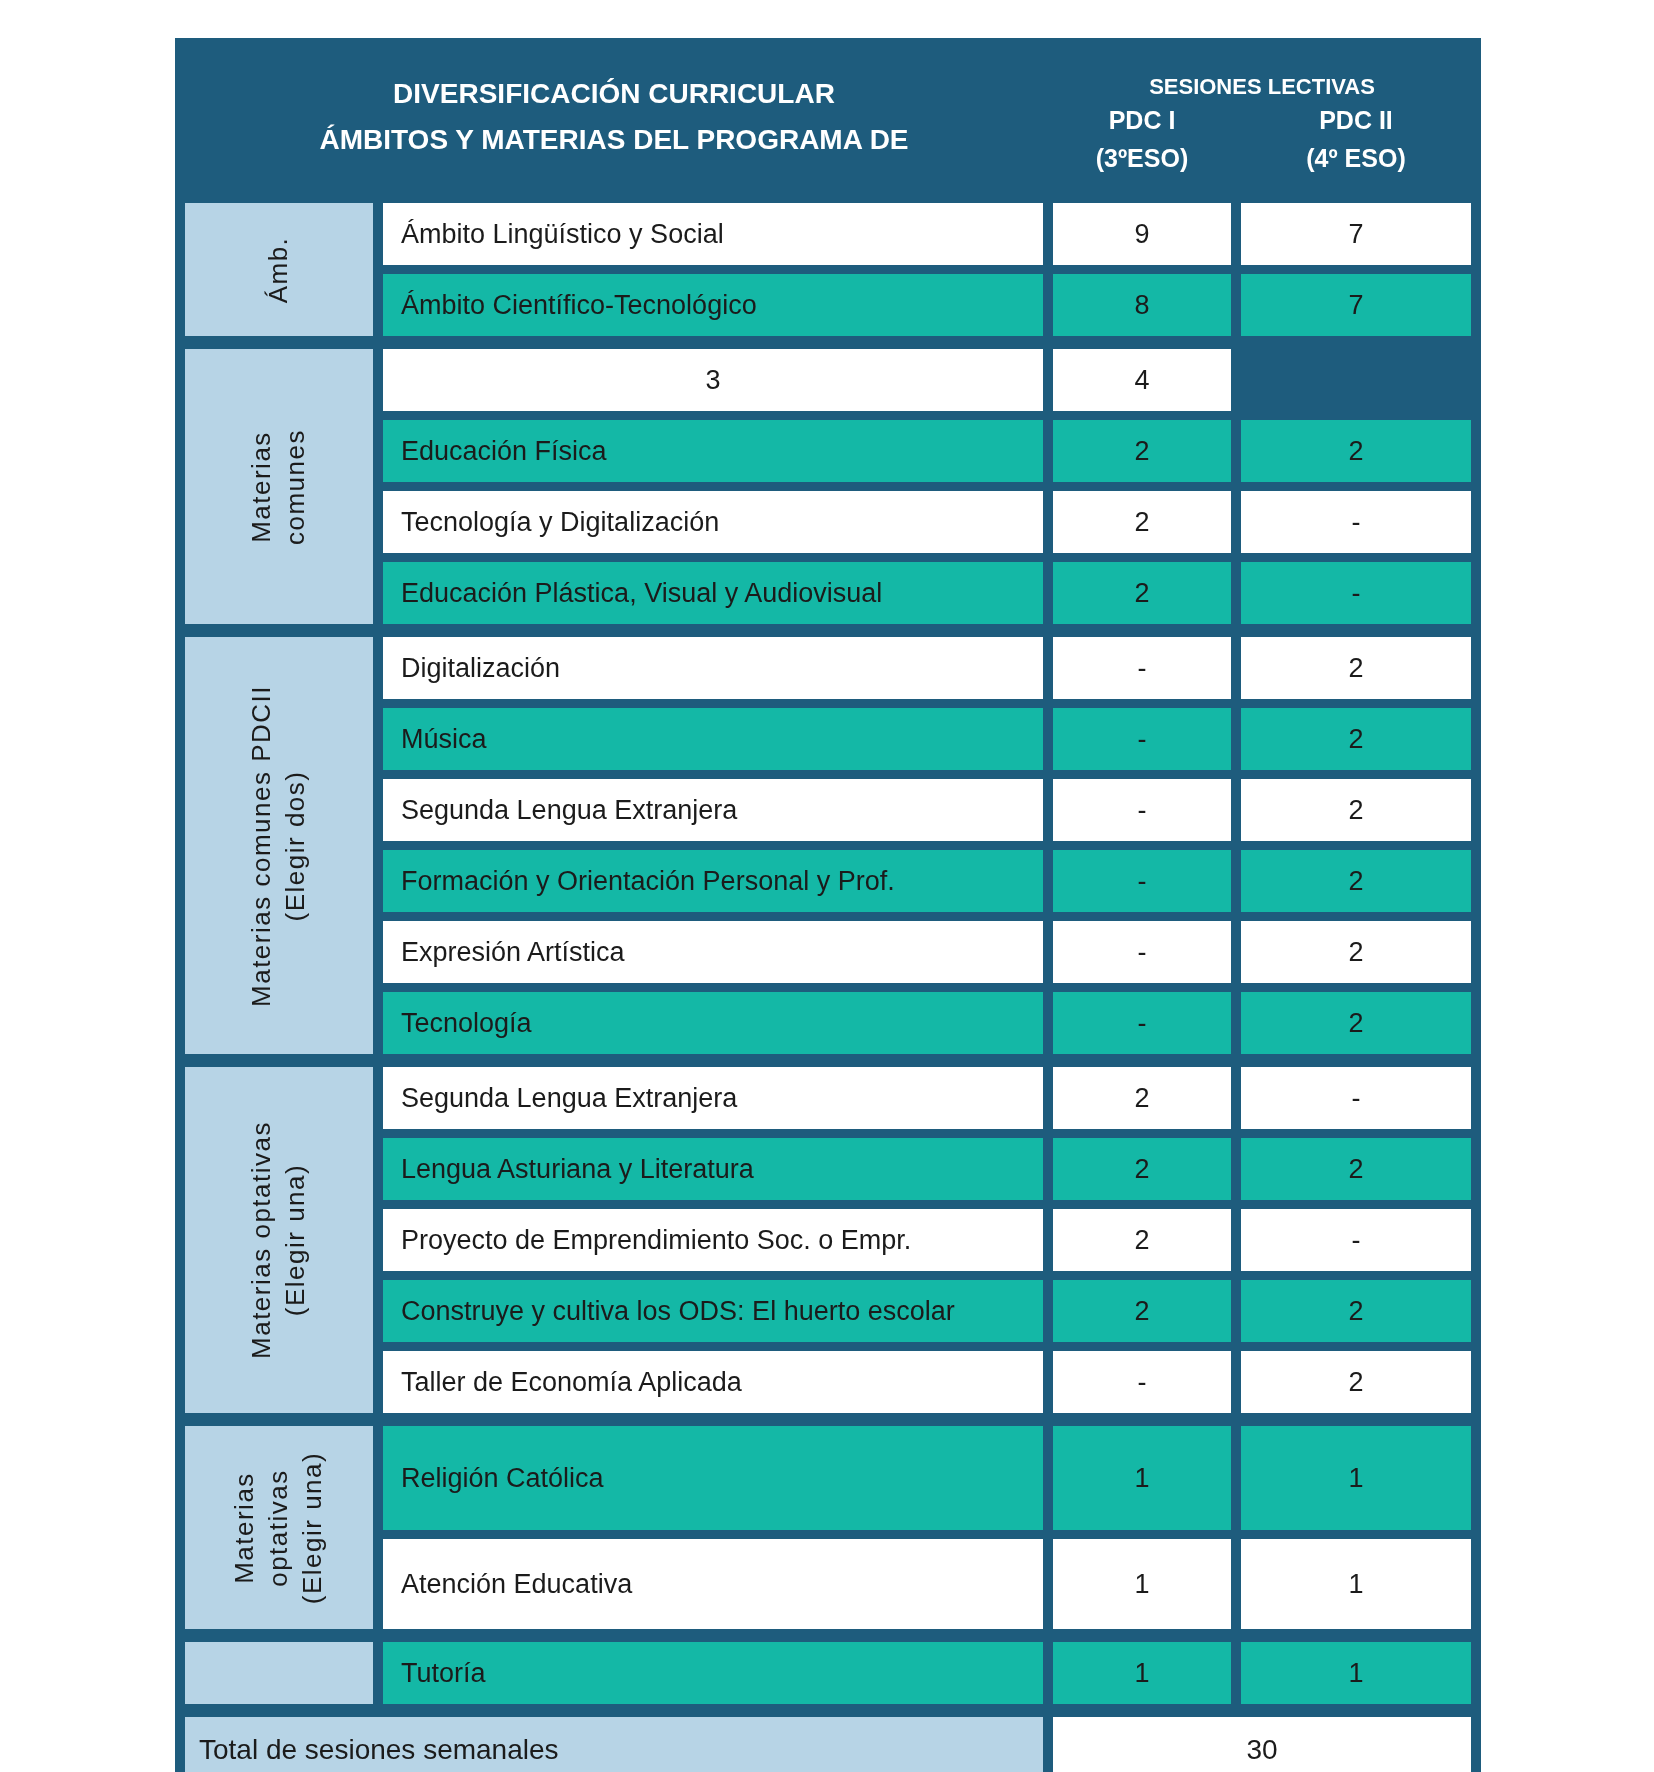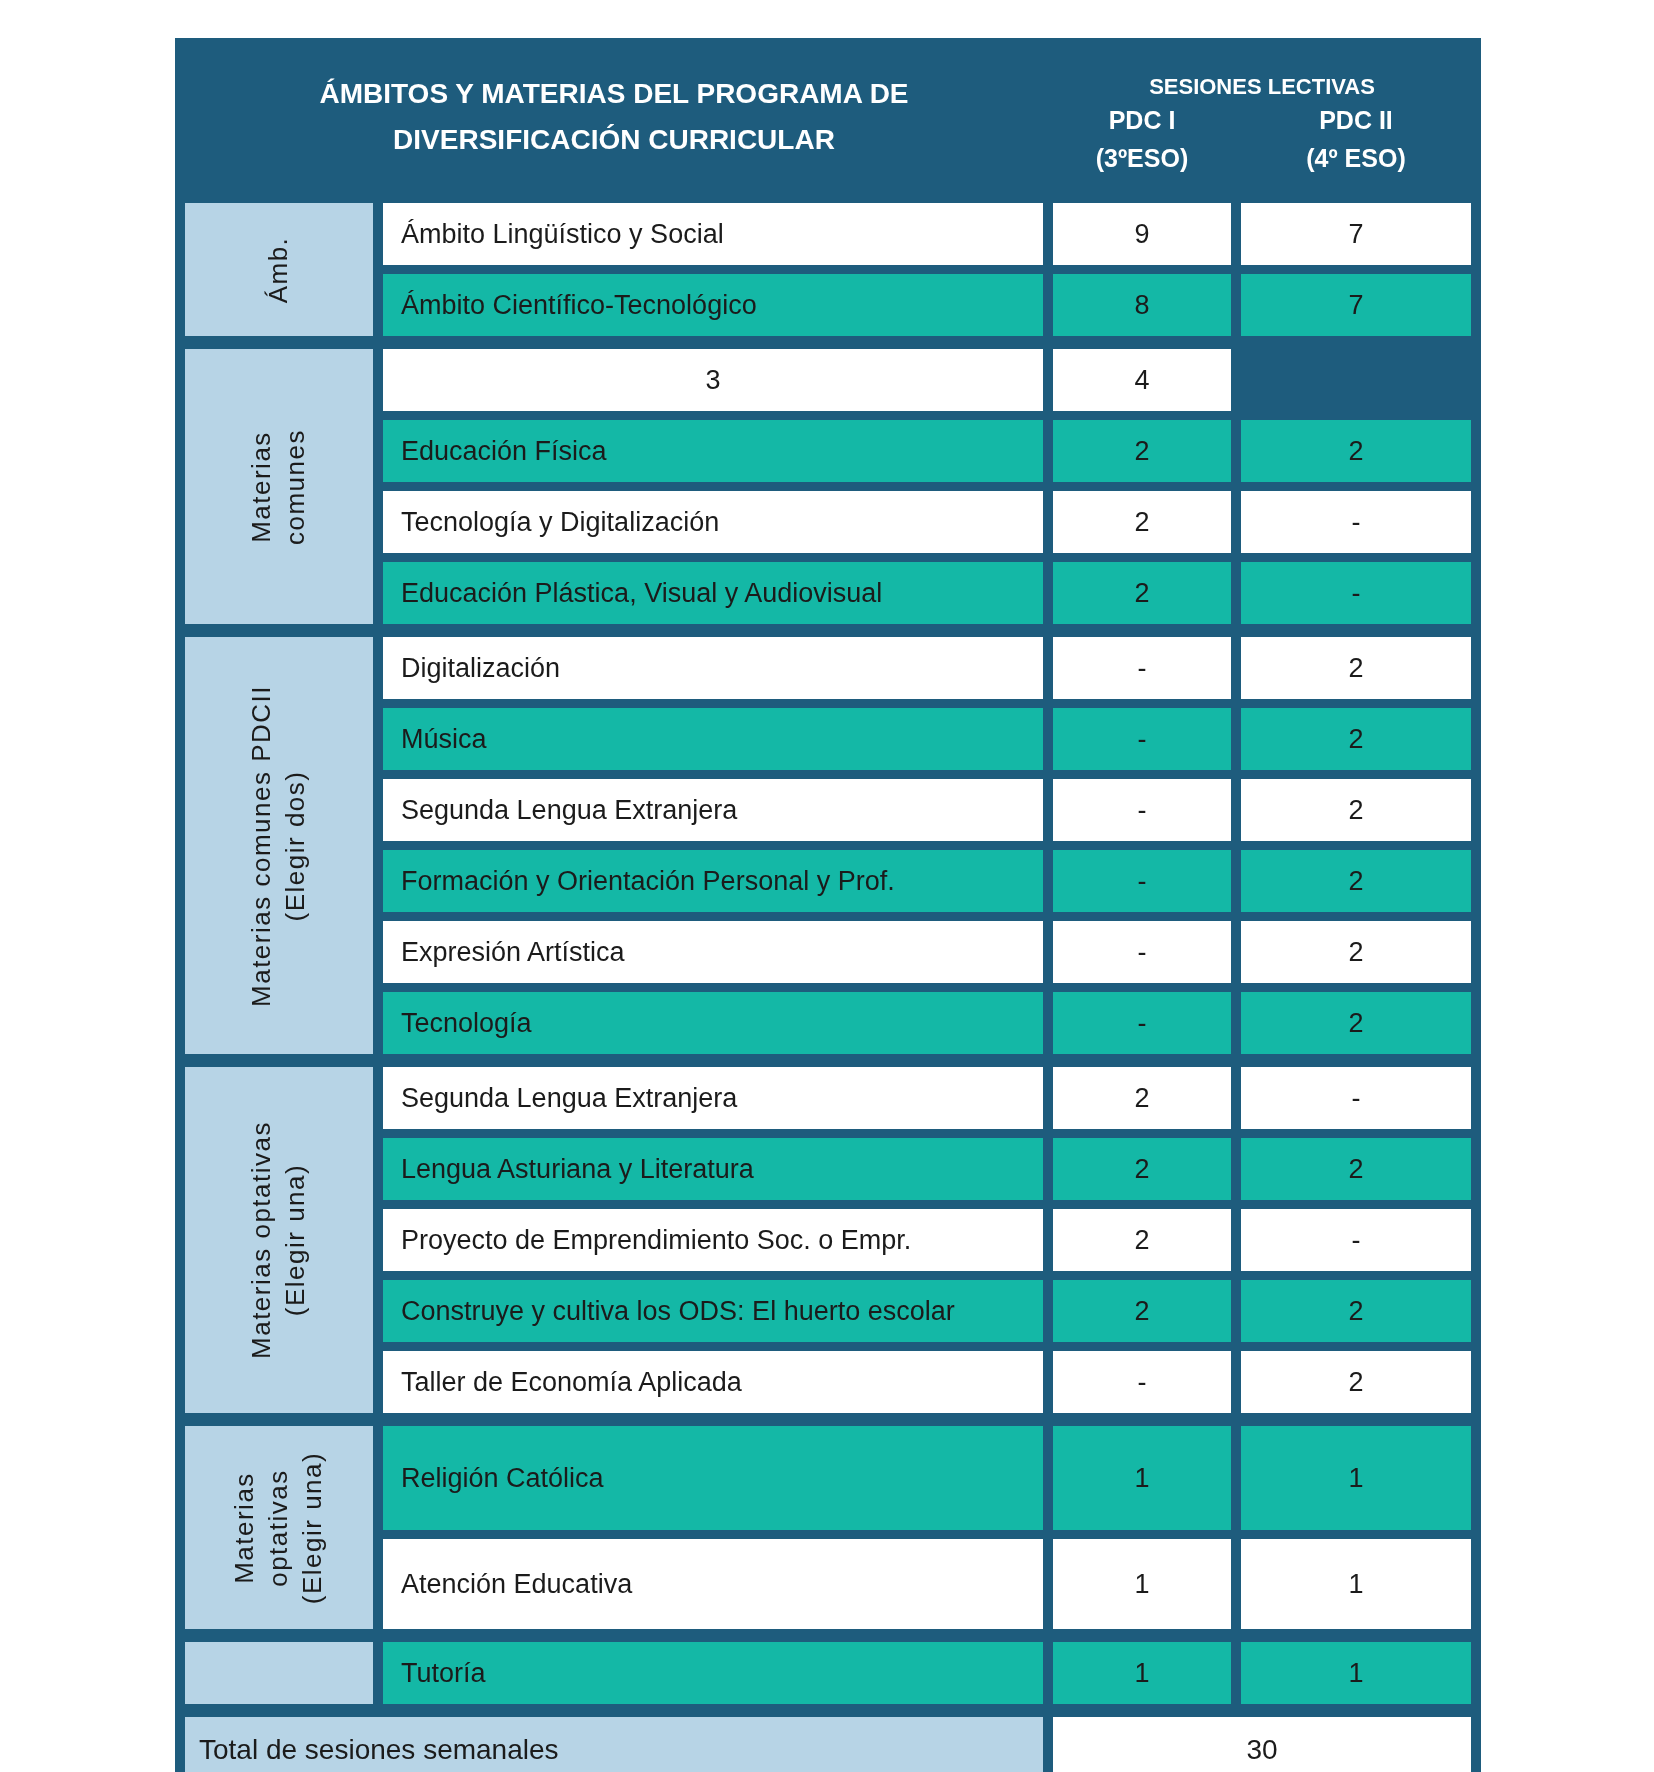--- a/index.html
+++ b/index.html
@@ -103,22 +103,22 @@
     font-size: 28px;
   }
 </style>
 </head>
 <body>
 
 <div class="tbl">
 
   <div class="hdr">
     <div class="h-title">
+      <span>DIVERSIFICACIÓN CURRICULAR</span>
       <span>ÁMBITOS Y MATERIAS DEL PROGRAMA DE</span>
-      <span>DIVERSIFICACIÓN CURRICULAR</span>
     </div>
     <div class="h-sessions">SESIONES LECTIVAS</div>
     <div class="h-pdc1">
       <span>PDC I</span>
       <span>(3ºESO)</span>
     </div>
     <div class="h-pdc2">
       <span>PDC II</span>
       <span>(4º ESO)</span>
     </div>

